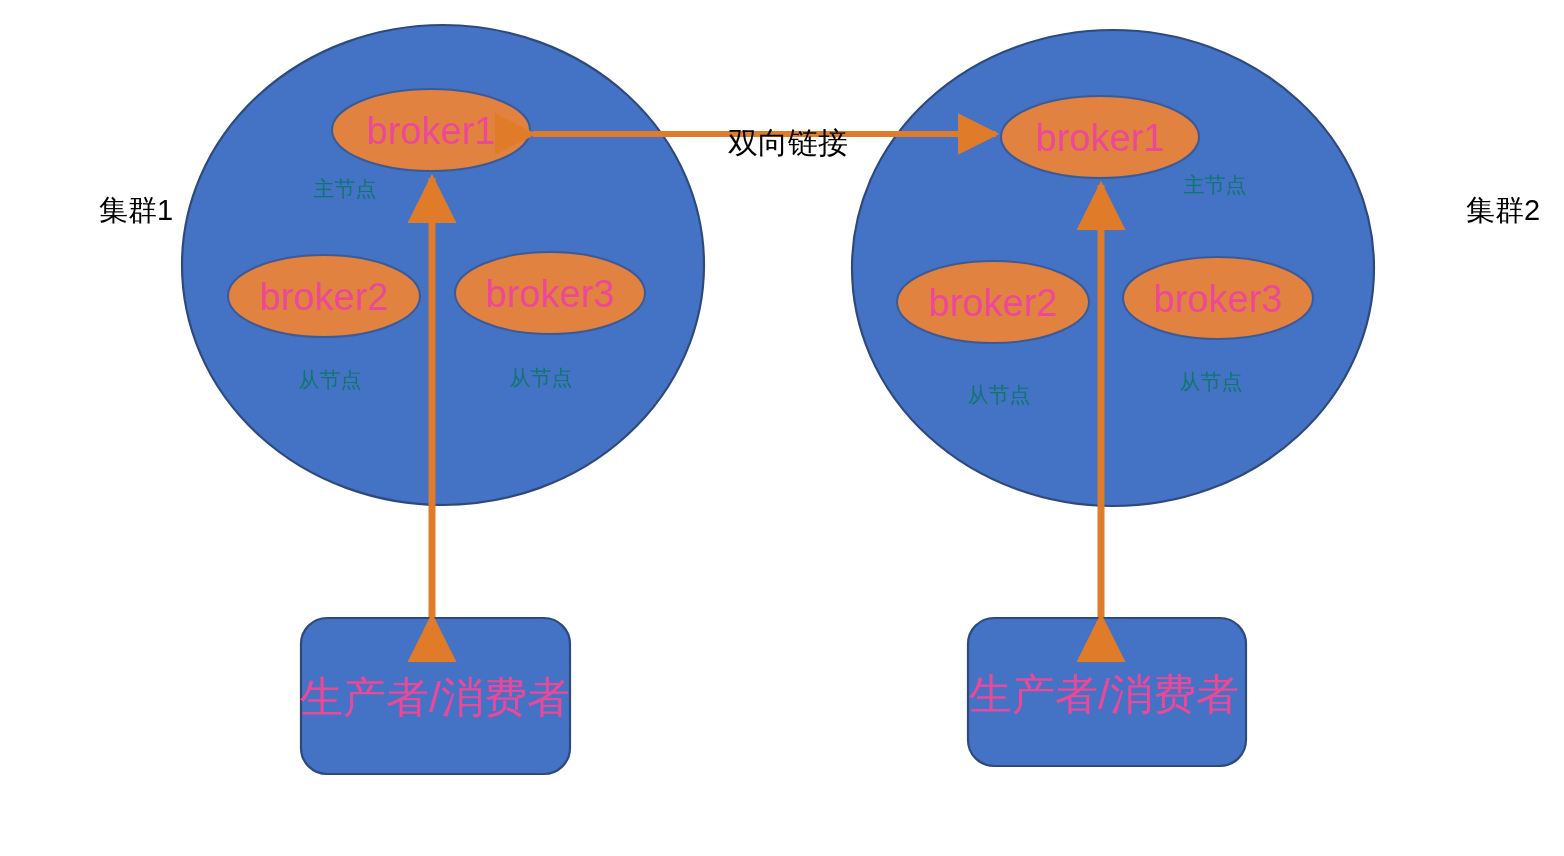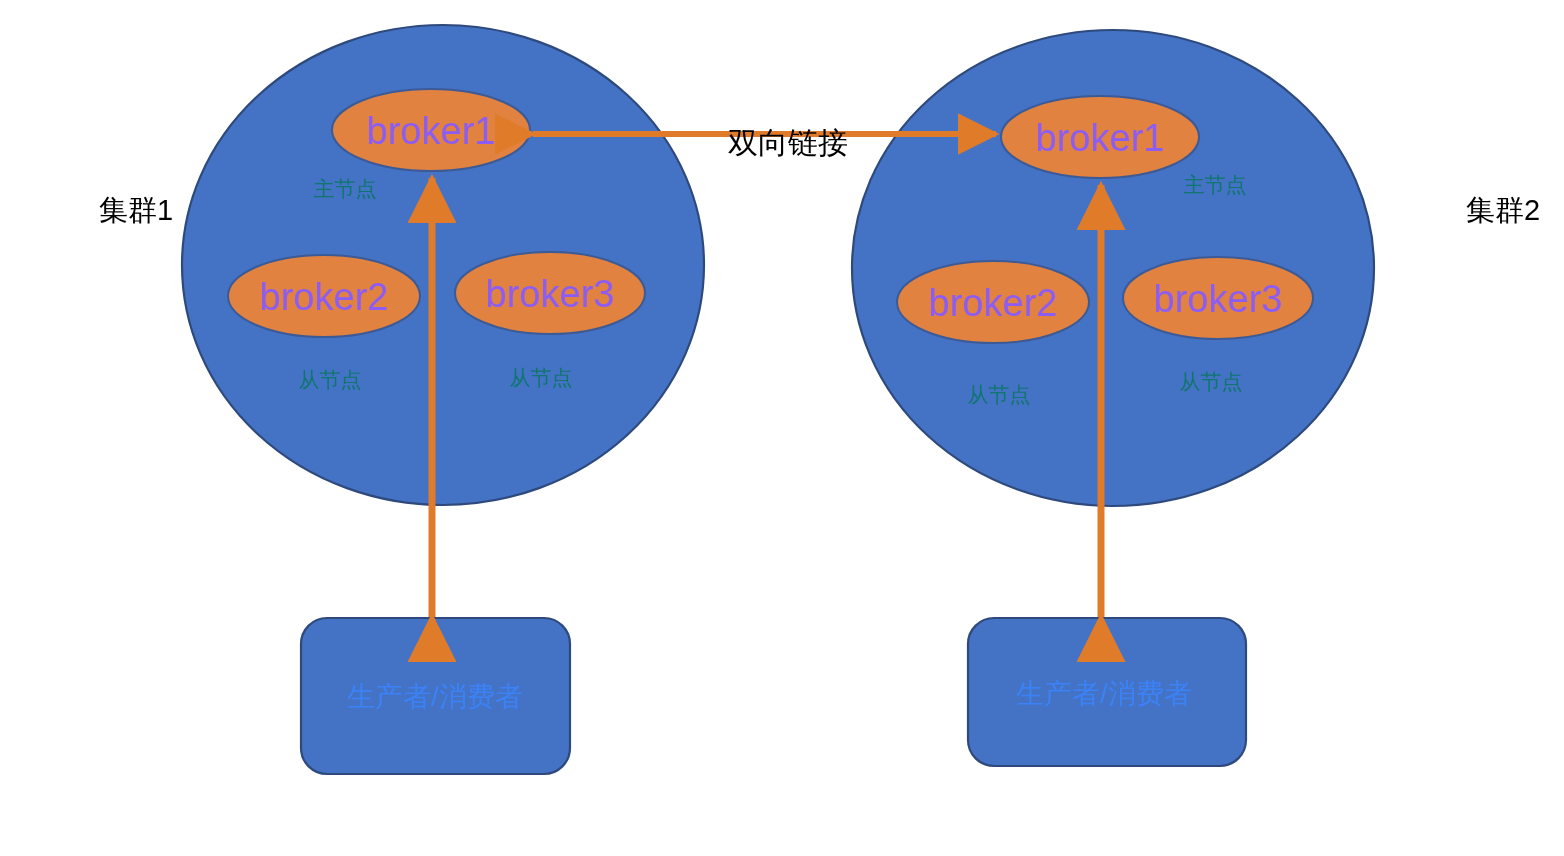--- a/index.html
+++ b/index.html
@@ -22,21 +22,21 @@
     width: 1564px;
     height: 856px;
   }
   .txt {
     position: absolute;
     white-space: nowrap;
     line-height: 1;
   }
   
   .broker-label {
-    color: #8b5cf6;
+    color: #ec4899;
     font-size: 38px;
     font-weight: 400;
     text-align: center;
     letter-spacing: 0px;
   }
   
   .role-label {
     color: #0f766e;
     font-size: 21px;
     font-weight: 400;
@@ -48,22 +48,22 @@
     font-weight: 400;
   }
   
   .link-label {
     color: #000000;
     font-size: 30px;
     font-weight: 400;
   }
   
   .box-label {
-    color: #3b82f6;
-    font-size: 28px;
+    color: #ec4899;
+    font-size: 43px;
     font-weight: 400;
     text-align: right;
   }
   .centered {
     transform: translate(-50%, -50%);
   }
 </style>
 </head>
 <body>
 

